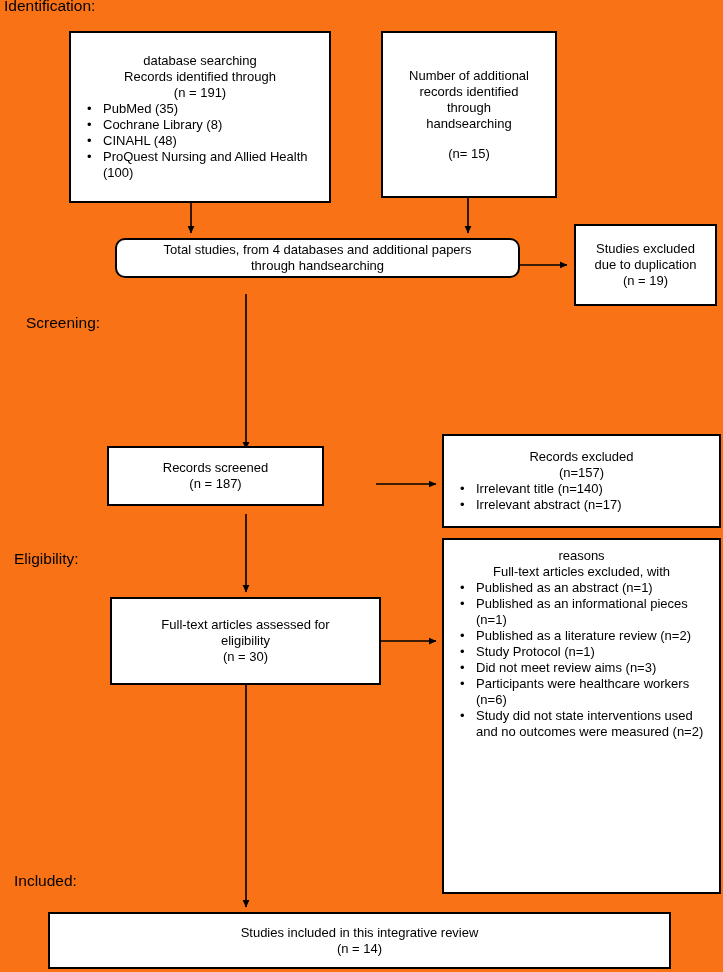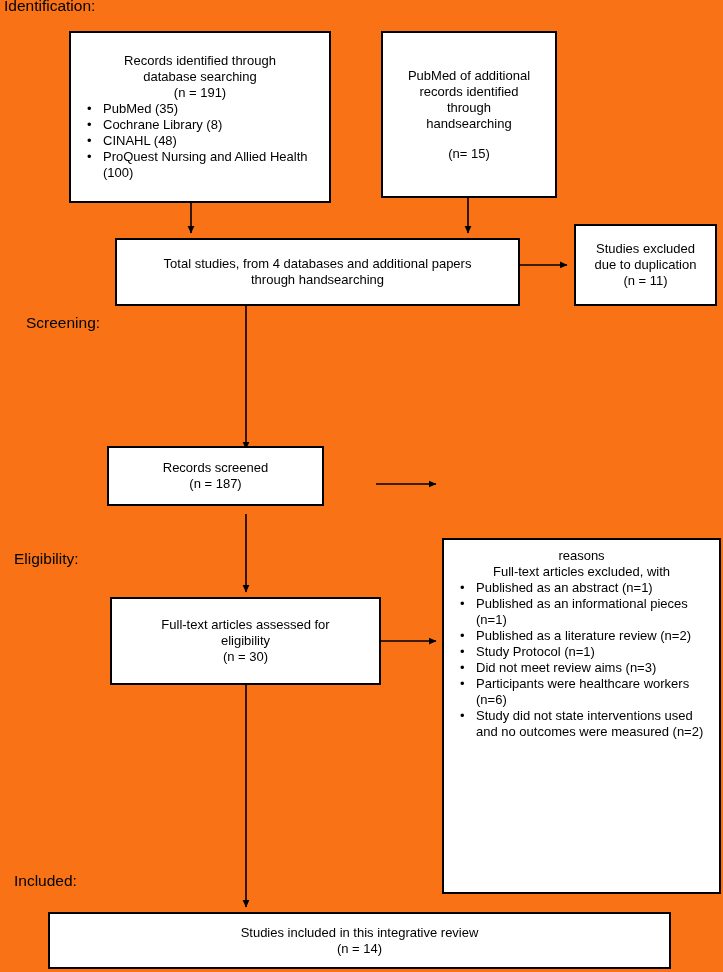--- a/index.html
+++ b/index.html
@@ -120,56 +120,64 @@
 
   <div class="stage-label" style="left:4px; top:-3px;">Identification:</div>
 
   <div class="stage-label" style="left:14px; top:314px;margin-left:12px;">Screening:</div>
 
   <div class="stage-label" style="left:14px; top:550px;">Eligibility:</div>
 
   <div class="stage-label" style="left:14px; top:872px;">Included:</div>
 
   <div class="node" style="left:69px; top:31px; width:262px; height:172px;">
+    <div class="headline">database searching</div>
     <div class="headline">Records identified through</div>
-    <div class="headline">database searching</div>
     <div class="headline">(n = 191)</div>
     <ul class="bullets">
       <li>PubMed (35)</li>
       <li>Cochrane Library (8)</li>
       <li>CINAHL (48)</li>
       <li>ProQuest Nursing and Allied Health (100)</li>
     </ul>
   </div>
 
   <div class="node" style="left:381px; top:31px; width:176px; height:167px;">
-    <div class="headline">PubMed of additional</div>
+    <div class="headline">Number of additional</div>
     <div class="headline">records identified</div>
     <div class="headline">through</div>
     <div class="headline">handsearching</div>
     <div class="headline" style="height:14px;"></div>
     <div class="headline">(n= 15)</div>
   </div>
 
-  <div class="node" style="left:115px; top:238px; width:405px; height:68px;">
+  <div class="node" style="left:115px; top:238px; width:405px; height:40px;border-radius:10px;">
     <div class="headline">Total studies, from 4 databases and additional papers</div>
     <div class="headline">through handsearching</div>
   </div>
 
   <div class="node" style="left:574px; top:224px; width:143px; height:82px;">
     <div class="headline">Studies excluded</div>
     <div class="headline">due to duplication</div>
-    <div class="headline">(n = 11)</div>
+    <div class="headline">(n = 19)</div>
   </div>
 
   <div class="node" style="left:107px; top:446px; width:217px; height:60px;">
     <div class="headline">Records screened</div>
     <div class="headline">(n = 187)</div>
   </div>
 
+  <div class="node" style="left:442px; top:434px; width:279px; height:94px;">
+    <div class="headline">Records excluded</div>
+    <div class="headline">(n=157)</div>
+    <ul class="bullets">
+      <li>Irrelevant title (n=140)</li>
+      <li>Irrelevant abstract (n=17)</li>
+    </ul>
+  </div>
 
   <div class="node" style="left:110px; top:597px; width:271px; height:88px;">
     <div class="headline">Full-text articles assessed for</div>
     <div class="headline">eligibility</div>
     <div class="headline">(n = 30)</div>
   </div>
 
   <div class="node" style="left:442px; top:538px; width:279px; height:356px; justify-content:flex-start; padding-top:8px;">
     <div class="headline">reasons</div>
     <div class="headline">Full-text articles excluded, with</div>

